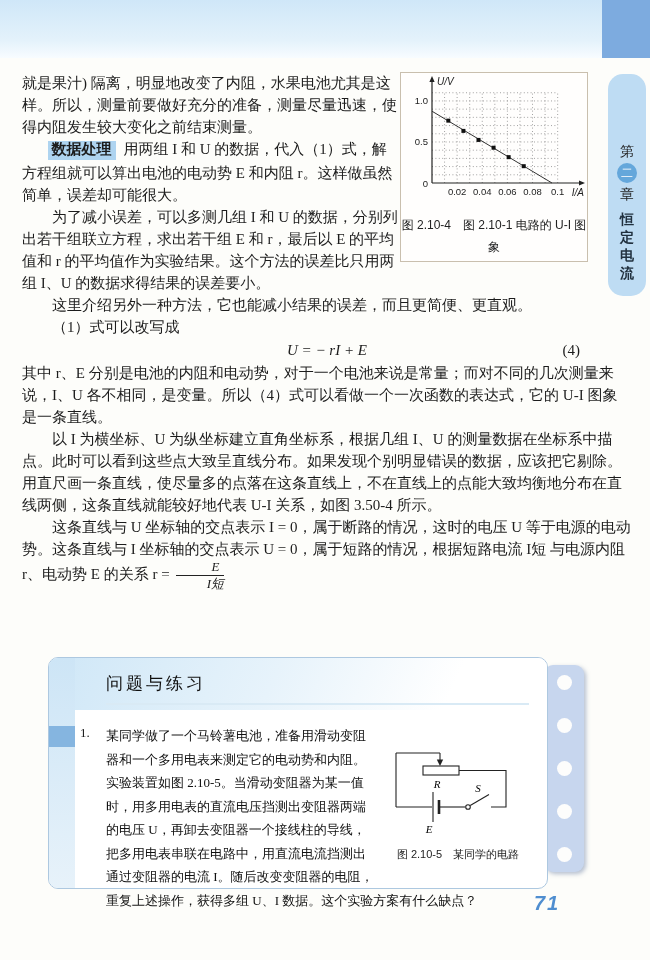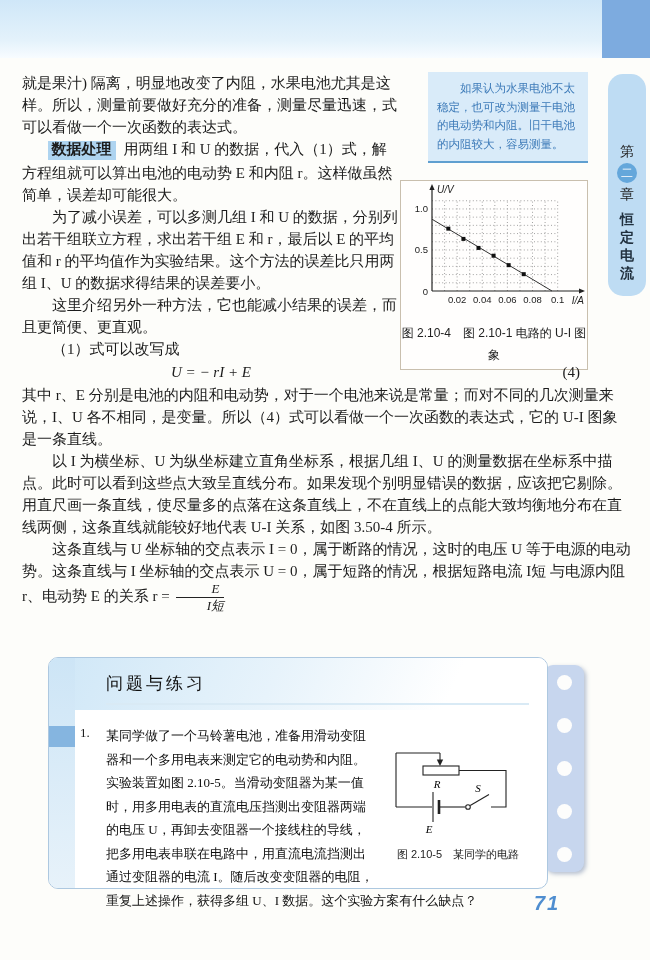--- a/index.html
+++ b/index.html
@@ -80,23 +80,20 @@
   <span class="ch">第</span>
   <span class="num-badge">
       <span>二</span>
     </span>
   <span class="ch">章</span>
   <span class="chapter-title">恒定电流</span>
 </div>
 
 <div class="content">
   <div class="right-col">
-    <div class="note-box">
-      <p>如果认为水果电池不太稳定，也可改为测量干电池的电动势和内阻。旧干电池的内阻较大，容易测量。</p>
-    </div>
     <div class="figure-box">
       <svg class="ui-chart" width="184" height="132" viewBox="0 0 184 132">
           <line x1="42.56637168141593" y1="108" x2="42.56637168141593" y2="17.743589743589737" stroke="#8a8a8a" stroke-width="0.8" stroke-dasharray="1 2.4"></line>
           <line x1="55.13274336283186" y1="108" x2="55.13274336283186" y2="17.743589743589737" stroke="#8a8a8a" stroke-width="0.8" stroke-dasharray="1 2.4"></line>
           <line x1="67.69911504424778" y1="108" x2="67.69911504424778" y2="17.743589743589737" stroke="#8a8a8a" stroke-width="0.8" stroke-dasharray="1 2.4"></line>
           <line x1="80.26548672566372" y1="108" x2="80.26548672566372" y2="17.743589743589737" stroke="#8a8a8a" stroke-width="0.8" stroke-dasharray="1 2.4"></line>
           <line x1="92.83185840707965" y1="108" x2="92.83185840707965" y2="17.743589743589737" stroke="#8a8a8a" stroke-width="0.8" stroke-dasharray="1 2.4"></line>
           <line x1="105.39823008849558" y1="108" x2="105.39823008849558" y2="17.743589743589737" stroke="#8a8a8a" stroke-width="0.8" stroke-dasharray="1 2.4"></line>
           <line x1="117.96460176991151" y1="108" x2="117.96460176991151" y2="17.743589743589737" stroke="#8a8a8a" stroke-width="0.8" stroke-dasharray="1 2.4"></line>
           <line x1="130.53097345132744" y1="108" x2="130.53097345132744" y2="17.743589743589737" stroke="#8a8a8a" stroke-width="0.8" stroke-dasharray="1 2.4"></line>
@@ -132,21 +129,21 @@
           <text x="105.39823008849557" y="120" text-anchor="middle" font-size="9.5" fill="#222">0.06</text>
           <text x="130.53097345132744" y="120" text-anchor="middle" font-size="9.5" fill="#222">0.08</text>
           <text x="155.6637168141593" y="120" text-anchor="middle" font-size="9.5" fill="#222">0.1</text>
           <text x="35" y="10" font-size="10" font-style="italic" fill="#222">U/V</text>
           <text x="182" y="121" text-anchor="end" font-size="10" font-style="italic" fill="#222">I/A</text>
         </svg>
       <div class="fig-caption">图 2.10-4　图 2.10-1 电路的 U-I 图象</div>
     </div>
   </div>
 
-  <p>就是果汁) 隔离，明显地改变了内阻，水果电池尤其是这样。所以，测量前要做好充分的准备，测量尽量迅速，式可以看做一个一次函数的表达式。</p>
+  <p>就是果汁) 隔离，明显地改变了内阻，水果电池尤其是这样。所以，测量前要做好充分的准备，测量尽量迅速，使得内阻发生较大变化之前结束测量。</p>
   <p style="text-indent:1.7em;"><span class="sec-label">数据处理</span><span>用两组 I 和 U 的数据，代入（1）式，解方程组就可以算出电池的电动势 E 和内阻 r。这样做虽然简单，误差却可能很大。</span></p>
   <p class="indent">为了减小误差，可以多测几组 I 和 U 的数据，分别列出若干组联立方程，求出若干组 E 和 r，最后以 E 的平均值和 r 的平均值作为实验结果。这个方法的误差比只用两组 I、U 的数据求得结果的误差要小。</p>
   <p class="indent">这里介绍另外一种方法，它也能减小结果的误差，而且更简便、更直观。</p>
   <p class="indent">（1）式可以改写成</p>
   <div class="equation-row">
     <span class="equation">U = − rI + E</span>
     <span class="eq-num">(4)</span>
   </div>
   <p>其中 r、E 分别是电池的内阻和电动势，对于一个电池来说是常量；而对不同的几次测量来说，I、U 各不相同，是变量。所以（4）式可以看做一个一次函数的表达式，它的 U-I 图象是一条直线。</p>
   <p class="indent">以 I 为横坐标、U 为纵坐标建立直角坐标系，根据几组 I、U 的测量数据在坐标系中描点。此时可以看到这些点大致呈直线分布。如果发现个别明显错误的数据，应该把它剔除。用直尺画一条直线，使尽量多的点落在这条直线上，不在直线上的点能大致均衡地分布在直线两侧，这条直线就能较好地代表 U-I 关系，如图 3.50-4 所示。</p>

